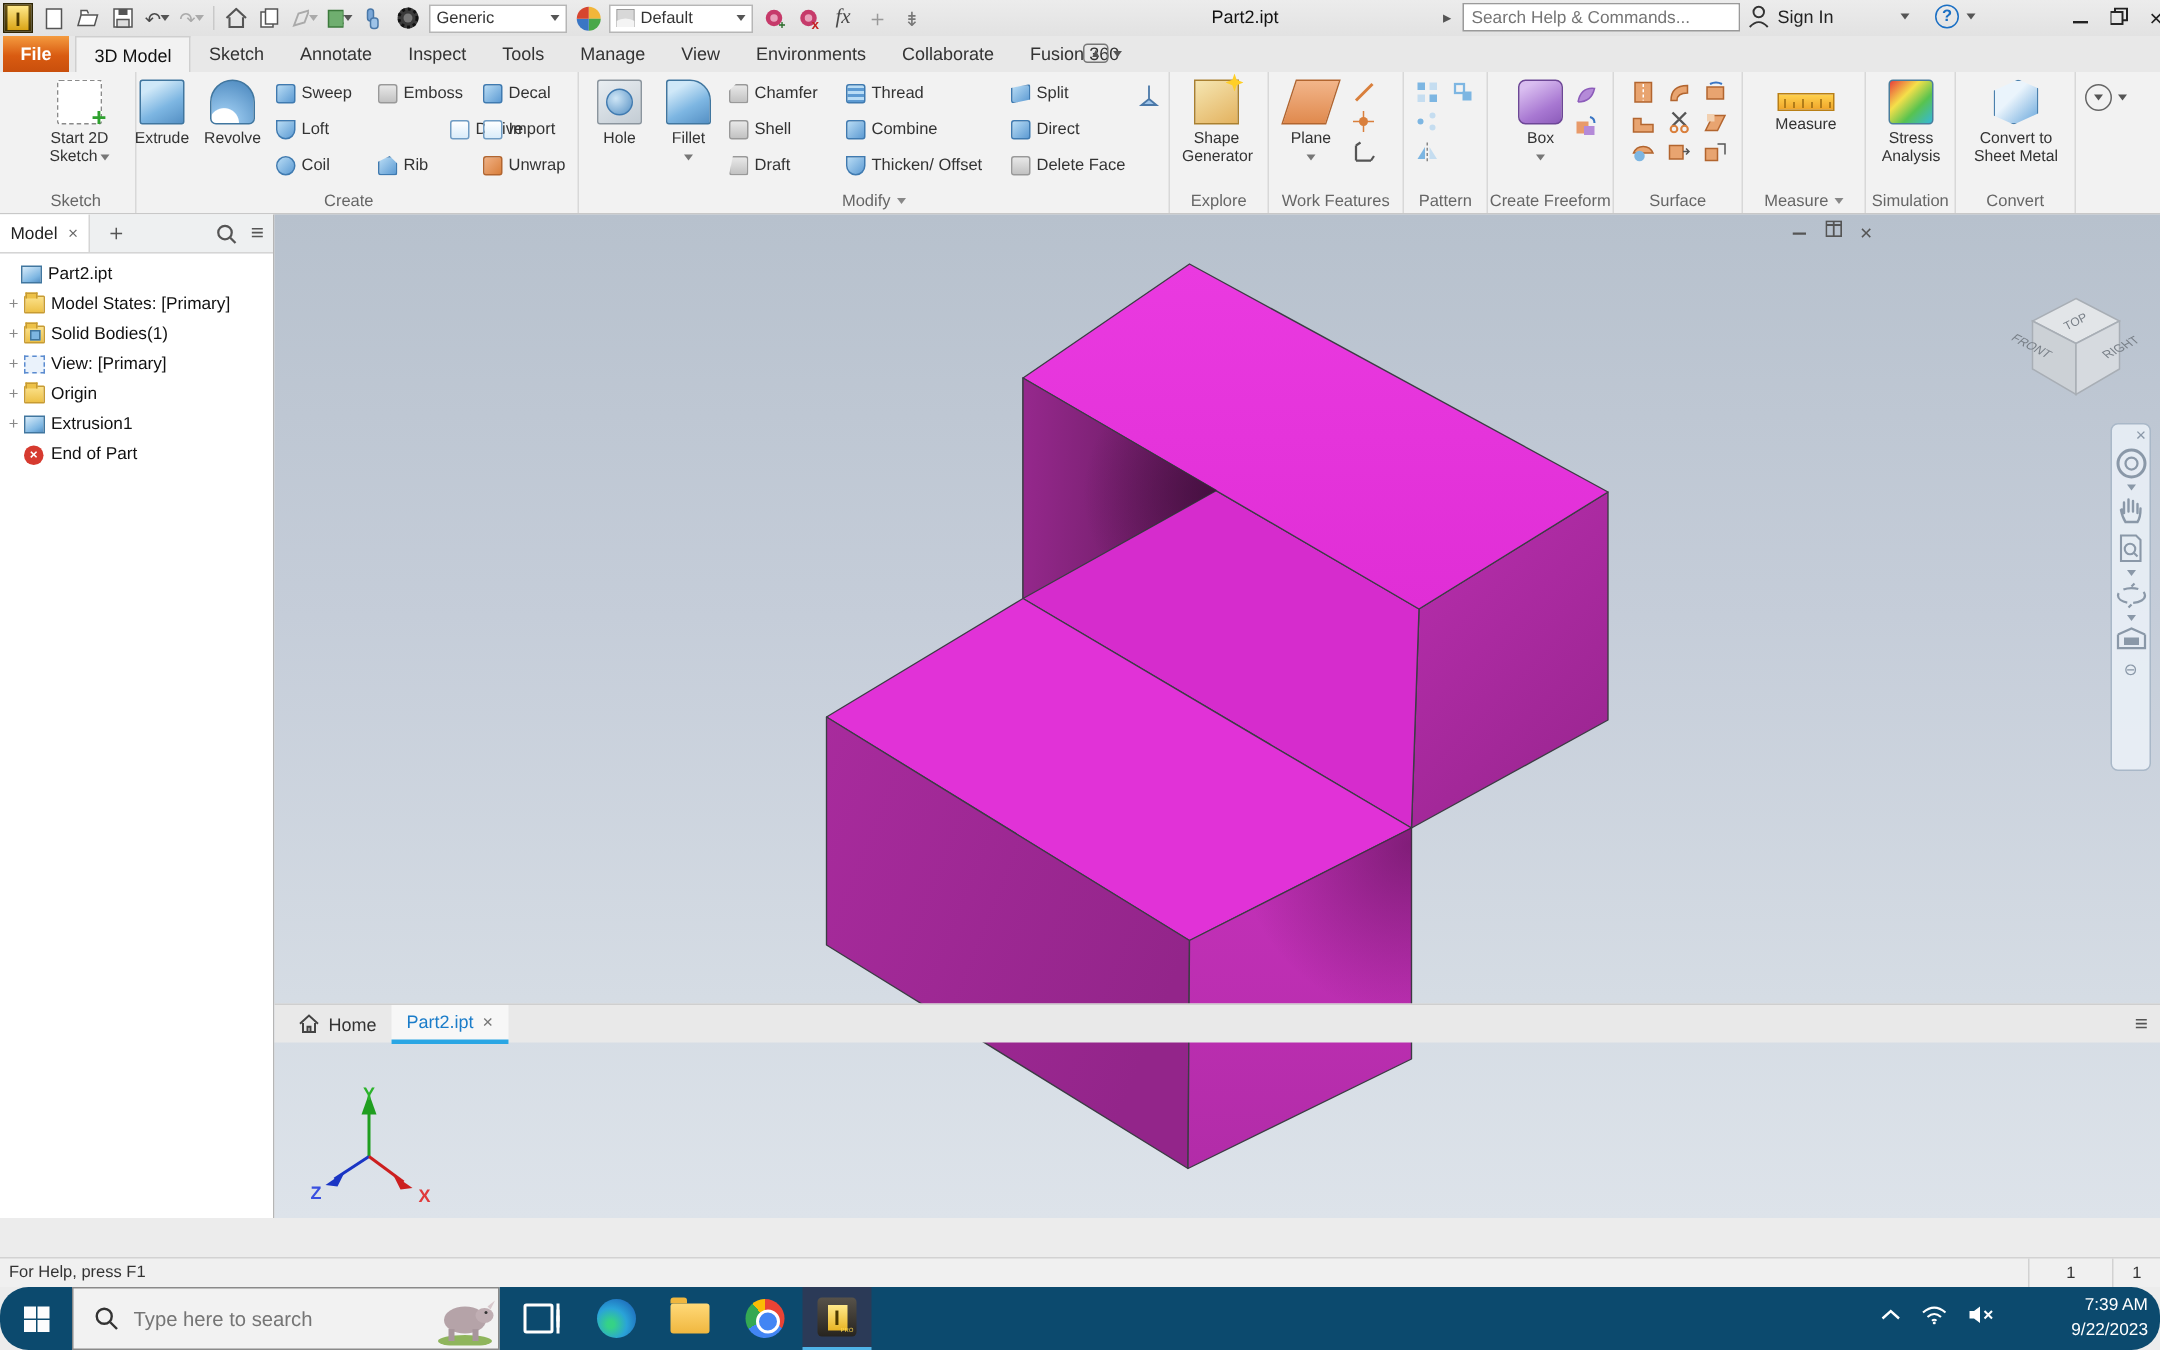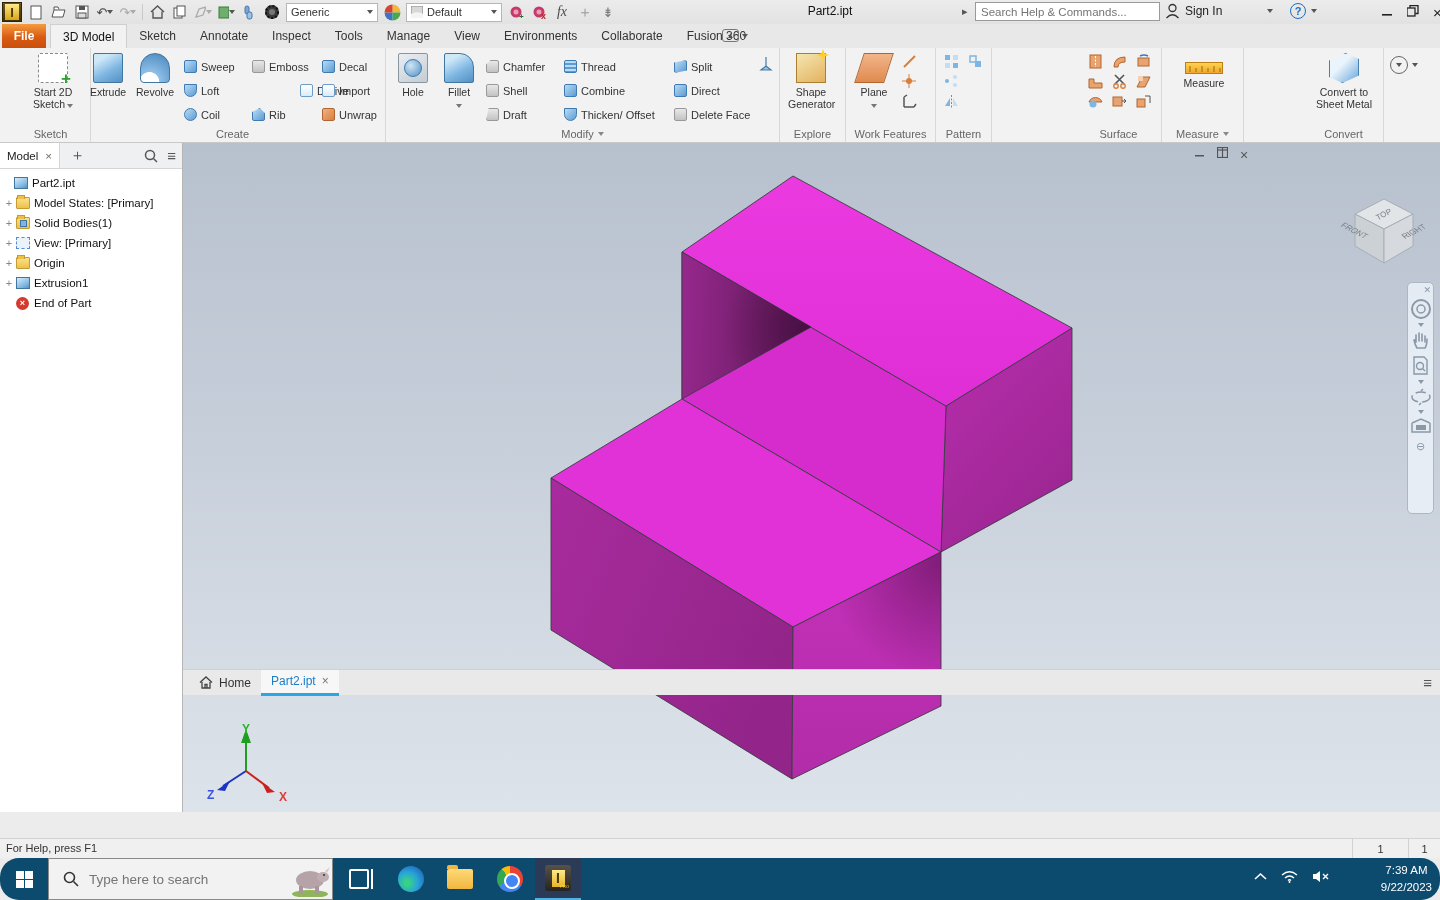--- a/index.html
+++ b/index.html
@@ -32,21 +32,21 @@
   .rtab.active { background:#f2f2f2; color:#111; border:1px solid #cfcfcf; border-bottom:0; }
   .ribtoggle { left:722px; top:4px; width:30px; height:15px; display:flex; align-items:center; gap:3px; color:#555; }
   .ribtoggle .pill { width:17px; height:13px; border:1px solid #777; border-radius:3px; font-size:8px; display:flex; align-items:center; justify-content:center; }
 
   
   .ribbon { left:0; top:48px; width:1440px; height:95px; background:#f2f2f2; border-bottom:1px solid #c8c8c8; }
   .panel { position:absolute; top:0; height:94px; border-right:1px solid #d8d8d8; }
   .plabel { position:absolute; bottom:2px; left:0; width:100%; text-align:center; color:#666; font-size:11px; display:flex; justify-content:center; gap:4px; align-items:center; }
   .bigbtn { position:absolute; top:4px; width:46px; text-align:center; color:#333; font-size:10.5px; line-height:1.15; }
   .bigbtn .bicon { margin:1px auto 3px auto; width:30px; height:30px; }
-  .srow { position:absolute; height:17px; display:flex; align-items:flex-end; gap:4px; font-size:11px; color:#333; white-space:nowrap; }
+  .srow { position:absolute; height:17px; display:flex; align-items:flex-start; gap:4px; font-size:11px; color:#333; white-space:nowrap; }
   .si { width:13px; height:13px; display:inline-block; border-radius:2px; }
   .i-blue { background:linear-gradient(135deg,#b8dcf5,#5d9bd3); border:1px solid #3f7ab0; }
   .i-bluepg { background:linear-gradient(#ffffff,#d9ecfa); border:1px solid #6f9cc4; }
   .i-orange { background:linear-gradient(135deg,#f0b184,#d97f3c); border:1px solid #b2652f; }
   .i-grey { background:linear-gradient(#e8e8e8,#c2c2c2); border:1px solid #999; }
   .cube-blue { background:linear-gradient(150deg,#cfe8f8 20%,#7db6e2 60%,#5590c4); border:1px solid #40769f; border-radius:2px; }
   .cube-purple { background:linear-gradient(150deg,#d9bdf0 15%,#a878d2 65%,#8c5cba); border:1px solid #6d4696; border-radius:5px; }
   .arc-blue { background:radial-gradient(circle at 30% 100%, #fff 28%, #8fc0e8 30%, #5590c4 85%); border:1px solid #40769f; border-radius:50% 50% 4px 4px; }
   .ruler { background:linear-gradient(#ffd24d,#f0a62b); border:1px solid #b97f15; height:12px !important; margin-top:10px !important; }
   .rainbow { background:linear-gradient(135deg,#e8413c,#f5e04a 35%,#58c34f 65%,#35b8d8); border:1px solid #4a7d9b; border-radius:3px; }
@@ -93,21 +93,21 @@
 
   
   .taskbar { left:0; top:858px; width:1440px; height:42px; background:#0c4a6e;border-radius:19px; }
   .tstart { position:absolute; left:0; top:0; width:48px; height:42px; display:flex; align-items:center; justify-content:center; }
   .winlogo { width:17px; height:17px; display:grid; grid-template-columns:8px 8px; grid-template-rows:8px 8px; gap:1px; }
   .winlogo i { background:#fdfdfd; }
   .tsearch { position:absolute; left:48px; top:0; width:285px; height:42px; background:#f2f2f2; border:1px solid #8a8a8a; display:flex; align-items:center; }
   .tsearch input { border:0; outline:0; background:transparent; font-size:13.5px; color:#333; width:190px; font-family:"Liberation Sans",sans-serif; }
   .ticonbtn { position:absolute; top:0; width:46px; height:42px; display:flex; align-items:center; justify-content:center; }
   .ticonbtn.active { background:#2b3a57; border-bottom:2px solid #4fb3e8; }
-  .tclock { position:absolute; right:8px; top:4px; text-align:center; color:#fff; font-size:11.5px; line-height:1.45; }
+  .tclock { position:absolute; right:8px; top:4px; text-align:right; color:#fff; font-size:11.5px; line-height:1.45; }
   .tray { position:absolute; right:110px; top:12px; display:flex; gap:14px; color:#fff; align-items:center; }
   .edgeic { width:26px; height:26px; border-radius:50%; background:radial-gradient(circle at 35% 65%, #35d287 10%, #2aa3d8 45%, #1b5fb5 90%); }
   .chromeic { width:26px; height:26px; border-radius:50%; background:conic-gradient(#ea4335 0 33%, #4285f4 33% 66%, #34a853 66% 89%, #fbbc05 89% 100%); position:relative; }
   .chromeic:after { content:""; position:absolute; left:7px; top:7px; width:12px; height:12px; border-radius:50%; background:#4285f4; border:2px solid #fff; }
   .folderic { width:26px; height:20px; background:linear-gradient(#ffd978,#f0b73f); border-radius:2px; position:relative; }
   .folderic:before { content:""; position:absolute; left:0; top:-4px; width:11px; height:4px; background:#f0b73f; border-radius:2px 2px 0 0; }
   .inv-ic { width:26px; height:26px; background:linear-gradient(#57524a,#27241f); border-radius:3px; display:flex; align-items:center; justify-content:center; position:relative; }
   .inv-ic span { background:linear-gradient(#ffe98a,#e8b424); color:#4d3a00; font-weight:bold; font-size:14px; width:13px; height:17px; display:flex; align-items:center; justify-content:center; }
   .inv-ic em { position:absolute; right:2px; bottom:2px; font-style:normal; font-size:4px; color:#ffd94d; }
   .taskview { width:20px; height:20px; border:2px solid #fff; border-radius:2px; position:relative; }
@@ -433,20 +433,37 @@
       </div>
       <div class="mini-col" style="left:32px; top:6px;">
         <span class="mini"><svg width="15" height="15">
               <rect x="2" y="2" width="6" height="6" fill="none" stroke="#7db6e2" stroke-width="1.5"></rect>
               <rect x="7" y="7" width="6" height="6" fill="#7db6e2"></rect>
             </svg></span>
       </div>
       <div class="plabel">Pattern</div>
     </div>
 
+    <div class="panel" style="left:992px; width:84px;">
+      <div class="bigbtn" style="left:12px;">
+        <div class="bicon cube-purple"></div>
+        <span>Box</span><br><span class="caret" style="border-top-color:#777"></span>
+      </div>
+      <div class="mini-col" style="left:58px; top:8px;">
+        <span class="mini"><svg width="15" height="15">
+              <path d="M2 12 Q4 2 13 3 Q11 12 2 12" fill="#b48ad8" stroke="#8c5cba"></path>
+            </svg></span>
+        <span class="mini"><svg width="15" height="15">
+              <rect x="1" y="5" width="8" height="8" fill="#e89a6a"></rect>
+              <rect x="6" y="8" width="7" height="6" fill="#b48ad8"></rect>
+              <path d="M10 2 A4 4 0 0 1 13 6" fill="none" stroke="#3a76c4" stroke-width="1.4"></path>
+            </svg></span>
+      </div>
+      <div class="plabel">Create Freeform</div>
+    </div>
 
     <div class="panel" style="left:1076px; width:86px;">
       <div class="mini-col" style="left:12px; top:6px;">
         <span class="mini"><svg width="15" height="15">
               <rect x="2" y="1" width="11" height="13" fill="#e8a470" stroke="#b2652f"></rect>
               <line x1="7.5" y1="2" x2="7.5" y2="13" stroke="#fff" stroke-dasharray="2 1.5"></line>
             </svg></span>
         <span class="mini"><svg width="15" height="15">
               <path d="M1 14 V5 H6 V9 H14 V14 Z" fill="#e8a470" stroke="#b2652f"></path>
             </svg></span>
@@ -497,20 +514,27 @@
               <line x1="34" y1="9" x2="34" y2="5" stroke="#9a6a10"></line>
             </svg></div>
         <span>Measure</span>
       </div>
       <div class="plabel">
           <span>Measure</span>
           <span class="caret" style="border-top-color:#888"></span>
         </div>
     </div>
 
+    <div class="panel" style="left:1244px; width:60px;">
+      <div class="bigbtn" style="left:7px;">
+        <div class="bicon rainbow"></div>
+        <span>Stress Analysis</span>
+      </div>
+      <div class="plabel">Simulation</div>
+    </div>
 
     <div class="panel" style="left:1304px; width:80px;">
       <div class="bigbtn" style="left:10px; width:60px;">
         <div class="bicon sheet"></div>
         <span>Convert to Sheet Metal</span>
       </div>
       <div class="plabel">Convert</div>
     </div>
 
     <div class="ab" style="left:1390px; top:8px; display:flex; align-items:center; gap:4px;">

